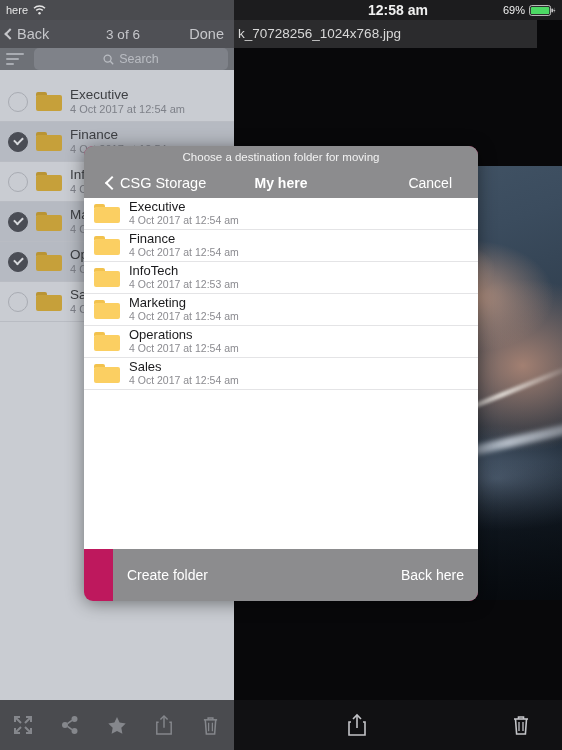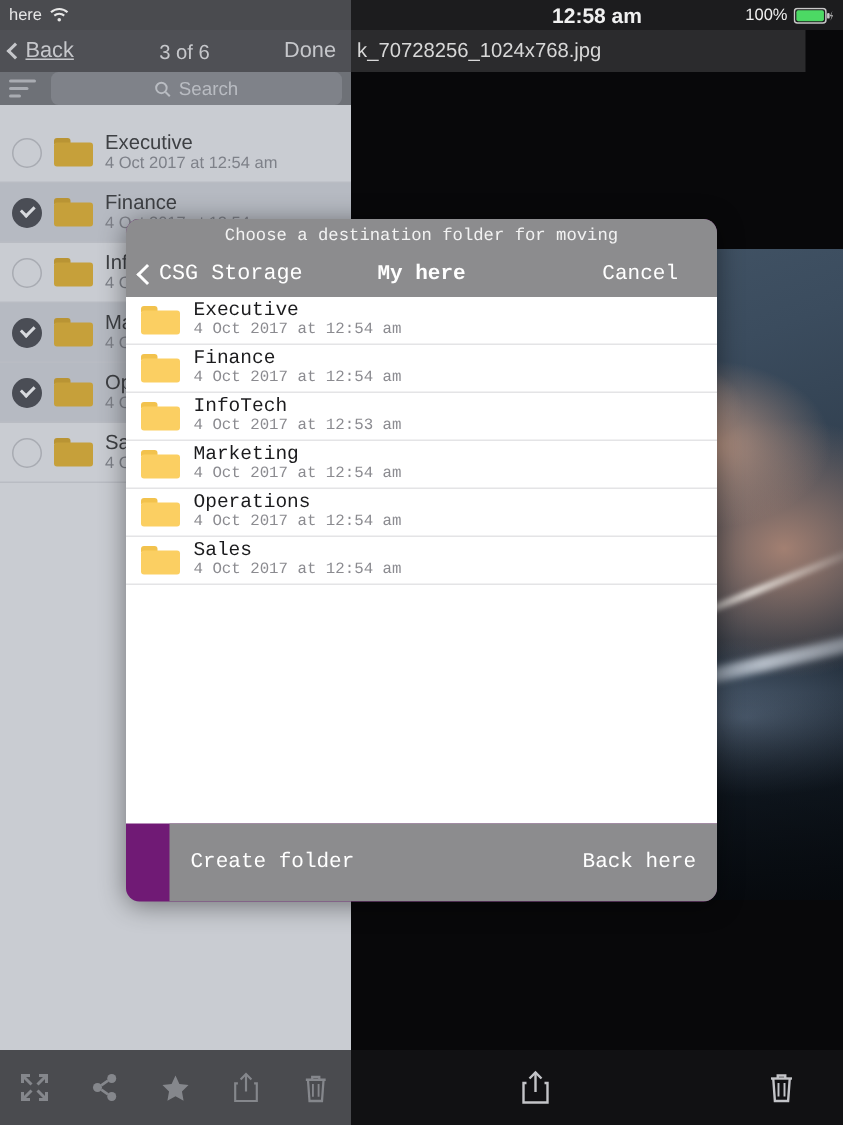--- a/index.html
+++ b/index.html
@@ -40,21 +40,21 @@
   .viewer-toolbar { position:absolute; left:234px; bottom:0; width:328px; height:50px;
       background:#111113; display:flex; align-items:center; }
   .viewer-toolbar .slot { flex:1; display:flex; align-items:center; justify-content:center; }
 
   
   .leftpane { position:absolute; left:0; top:0; width:234px; height:750px; background:#c9ccd2; }
   .left-statusbar { position:absolute; left:0; top:0; width:234px; height:20px; background:#4a4b4f;
       color:#e6e6e6; font-size:11px; display:flex; align-items:center; padding:0 6px; gap:5px; }
   .left-navbar { position:absolute; left:0; top:20px; width:234px; height:28px; background:#4f5055;
       display:flex; align-items:center; color:#c6c7cb; font-size:14.5px; }
-  .nav-back { display:flex; align-items:center; gap:3px; padding-left:6px; width:78px;text-decoration:underline; }
+  .nav-back { display:flex; align-items:center; gap:3px; padding-left:6px; width:78px; }
   .nav-count { flex:1; text-align:center; font-size:13.5px; }
   .nav-done { width:66px; text-align:right; padding-right:10px; }
   .searchrow { position:absolute; left:0; top:48px; width:234px; height:22px; background:#6e7177;
       display:flex; align-items:center; padding:0 6px; gap:8px; }
   .sortico { width:20px; height:14px; display:flex; flex-direction:column; justify-content:center; gap:3px; }
   .sortico i { display:block; height:2px; background:#a9acb2; border-radius:1px; }
   .sortico i:nth-child(1){ width:18px; } .sortico i:nth-child(2){ width:13px; } .sortico i:nth-child(3){ width:8px; }
   .searchbox { flex:1; height:22px; background:#7f8289; border-radius:5px; display:flex;
       align-items:center; justify-content:center; gap:5px; color:#b9bcc2; font-size:12.5px; }
 
@@ -76,26 +76,26 @@
   .fdate { font-size:11px; color:#7e8189; margin-top:1px; }
 
   .left-toolbar { position:absolute; left:0; bottom:0; width:234px; height:50px; background:#4a4b4f;
       display:flex; align-items:center; }
   .left-toolbar .slot { flex:1; display:flex; align-items:center; justify-content:center; }
 
   
   .dim { position:absolute; inset:0; background:rgba(0,0,0,0.0); }
   .dialog { position:absolute; left:84px; top:146px; width:394px; height:455px;
       border-radius:9px; overflow:hidden; box-shadow:0 2px 18px rgba(0,0,0,.45);
-      background:#701a75;font-family:Liberation Mono, monospace; }
+      background:#be185d; }
   .dlg-prompt { height:22px; background:#8c8c8e; color:#f2f2f2; font-size:11.5px;
       display:flex; align-items:center; justify-content:center; }
   .dlg-nav { height:30px; background:#8c8c8e; display:flex; align-items:center;
       color:#fff; font-size:14.5px; }
-  .dlg-back { display:flex; align-items:center; gap:3px; padding-left:9px; width:132px; }
+  .dlg-back { display:flex; align-items:center; gap:3px; padding-left:23px; width:132px; }
   .dlg-title { flex:1; text-align:center; font-weight:bold; font-size:14px; }
   .dlg-cancel { width:132px; text-align:right; padding-right:26px; font-size:14px; }
   .dlg-list { height:351px; background:#fff; overflow:hidden; }
   .dlg-row { height:32px; display:flex; align-items:center; gap:9px; padding-left:10px;
       border-bottom:1px solid #e4e4e6; }
   .dlg-folder { width:26px; height:19px; flex:none; position:relative; }
   .dlg-folder .tab { position:absolute; left:0; top:0; width:11px; height:4px;
       background:#f2c24d; border-radius:2px 2px 0 0; }
   .dlg-folder .body { position:absolute; left:0; top:3px; width:26px; height:16px;
       background:#fbcf62; border-radius:2px; }
@@ -310,21 +310,21 @@
             <path d="M3.5 5 L4.6 20 H13.4 L14.5 5" stroke="#85878c" stroke-width="1.6" fill="none"></path>
             <path d="M7 8 V17 M11 8 V17" stroke="#85878c" stroke-width="1.3" fill="none"></path>
           </svg>
         </span>
       </div>
     </div>
   </div>
 
   <div style="position:absolute;left:234px;top:0;width:328px;height:20px;display:flex;align-items:center;justify-content:center;color:#f0f0f0;font-size:14px;font-weight:bold;">12:58 am</div>
   <div style="position:absolute;right:6px;top:0;height:20px;display:flex;align-items:center;gap:4px;color:#f0f0f0;font-size:11px;">
-    <span>100%</span>
+    <span>69%</span>
     <span>
       <svg width="27" height="11" viewBox="0 0 27 11">
         <rect x="0.6" y="0.6" width="21" height="9.8" rx="2" fill="none" stroke="#c8c8c8" stroke-width="1"></rect>
         <rect x="1.9" y="1.9" width="18.4" height="7.2" rx="1.2" fill="#4cd964"></rect>
         <rect x="22.4" y="3.6" width="1.7" height="3.8" rx="0.8" fill="#c8c8c8"></rect>
         <path d="M26 2.2 L24.2 5.8 H25.5 L24.6 8.8 L26.4 5.1 H25.1 Z" fill="#c8c8c8"></path>
       </svg>
     </span>
   </div>
 

